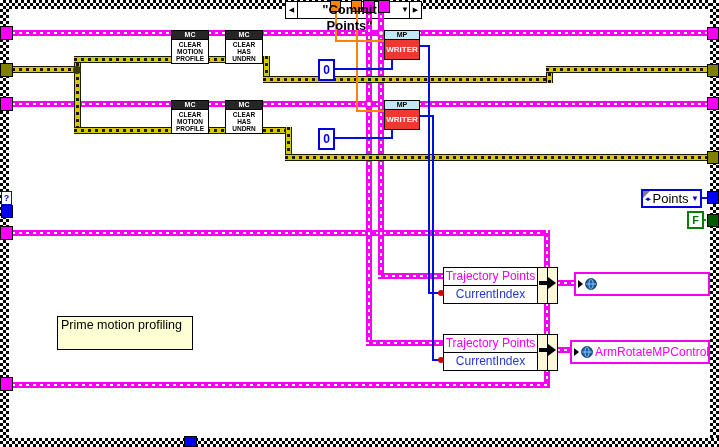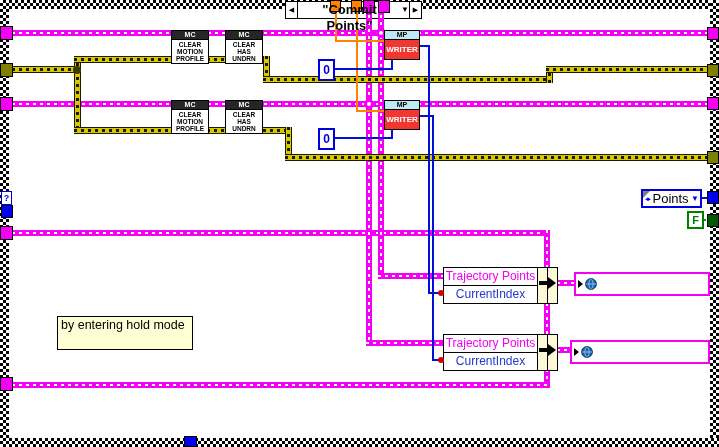--- a/index.html
+++ b/index.html
@@ -225,32 +225,33 @@
       <circle cx="6" cy="6" r="5.4" fill="#1b62a8" stroke="#062c50" stroke-width="1"></circle>
       <path d="M0.6 6 H11.4 M6 0.6 C3.2 3,3.2 9,6 11.4 M6 0.6 C8.8 3,8.8 9,6 11.4" stroke="#9fd4ff" fill="none" stroke-width="0.8"></path>
     </svg>
   </div>
   <div class="refnum" style="left:570px;top:340px;width:140px">
     <span class="reftri"></span>
     <svg class="globe" width="12" height="12" viewBox="0 0 12 12">
       <circle cx="6" cy="6" r="5.4" fill="#1b62a8" stroke="#062c50" stroke-width="1"></circle>
       <path d="M0.6 6 H11.4 M6 0.6 C3.2 3,3.2 9,6 11.4 M6 0.6 C8.8 3,8.8 9,6 11.4" stroke="#9fd4ff" fill="none" stroke-width="0.8"></path>
     </svg>
+    <span class="reflabel">ArmRotateMPControl</span>
   </div>
 
   <div class="enum">
     <span class="fold"></span>
     <span class="spin">◂▸</span>
     <span class="lbl">Points</span>
     <span class="dd">▼</span>
   </div>
   <div class="fconst">F</div>
 
   <div class="comment">
-    <div>by entering hold mode</div>
+    <div>Prime motion profiling</div>
   </div>
 
   <div class="sel">
     <span class="arrow left">◀</span>
     <span class="txt">"Commit Points"</span>
     <span class="dd" style="font-size:8px;line-height:16px">▼</span>
     <span class="arrow right">▶</span>
   </div>
 
   <div class="sqr" style="left:330px;top:0;width:11px;height:12px;background:#ff8200"></div>

